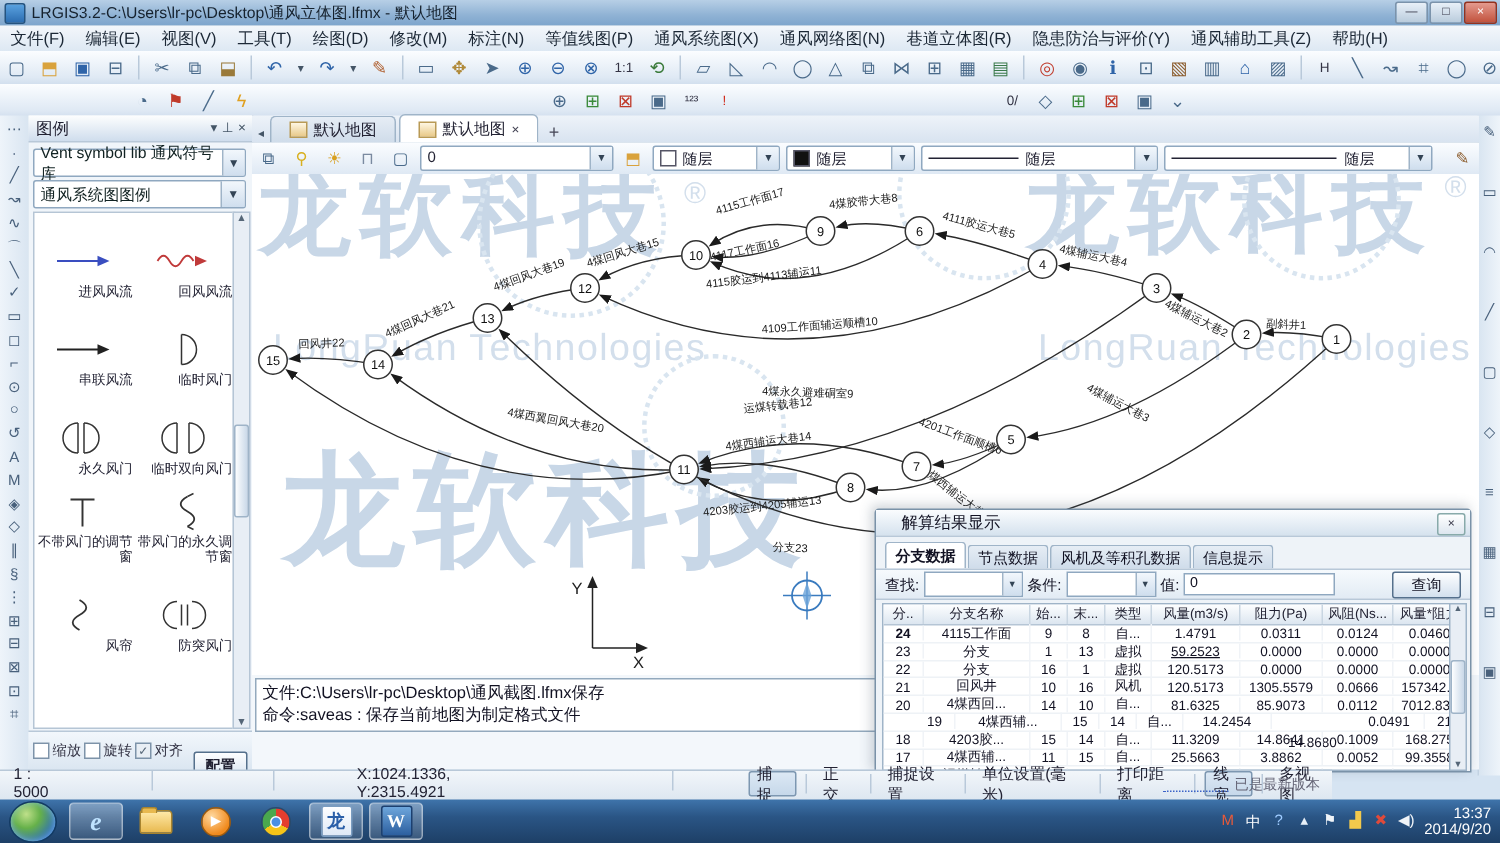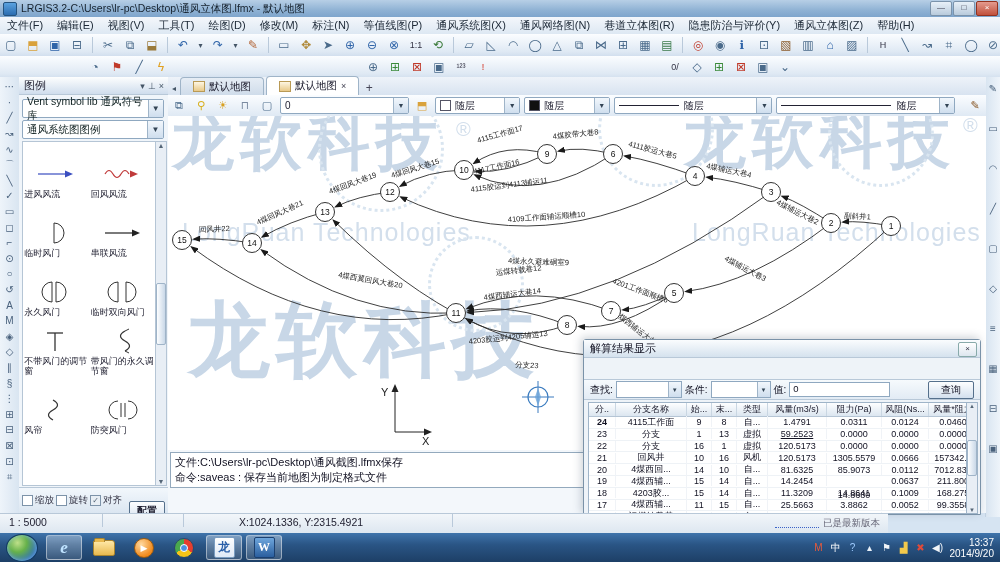--- a/index.html
+++ b/index.html
@@ -44,21 +44,21 @@
     display:flex;align-items:center;font-size:10.5px;color:#122;padding-left:4px;box-sizing:border-box;}
   .combo .carrow{margin-left:auto;width:15px;height:100%;background:linear-gradient(#f2f7fc,#cfdeee);
     border-left:1px solid #9fb4c8;display:flex;align-items:center;justify-content:center;font-size:8px;color:#345;}
   #legendbody{left:3px;top:64px;width:133px;height:343px;background:#fff;border:1px solid #b5c5d5;overflow:hidden;}
   #legendscroll{left:136px;top:64px;width:10px;height:343px;background:#e8eef5;border:1px solid #b5c5d5;
     display:flex;flex-direction:column;align-items:center;justify-content:space-between;font-size:7px;color:#567;}
   #legendscroll .thumb{width:8px;height:60px;background:linear-gradient(90deg,#fdfeff,#c9d8e8);border:1px solid #9fb4c8;border-radius:2px;}
   .legend-grid{display:grid;grid-template-columns:1fr 1fr;}
   .lcell{height:57px;display:flex;flex-direction:column;align-items:center;justify-content:flex-end;padding-bottom:2px;}
   .lcell .sym{height:30px;display:flex;align-items:center;justify-content:center;}
-  .lcell .lbl{font-size:9px;color:#223;text-align:left;line-height:10px;width:64px;}
+  .lcell .lbl{font-size:9px;color:#223;text-align:right;line-height:10px;width:64px;}
   #legendfoot{left:0;top:410px;width:149px;height:26px;background:linear-gradient(#f2f7fc,#dbe6f1);
     border-top:1px solid #b8c8d8;display:flex;align-items:center;font-size:9.5px;color:#334;padding-left:3px;box-sizing:border-box;gap:2px;}
   .chk{width:9px;height:9px;border:1px solid #7d93a9;background:#fff;font-size:8px;line-height:9px;text-align:center;color:#356;flex:none;}
   .chk.checked{color:#567;background:#e8eef4;}
   #legendfoot .cfg{margin-left:auto;margin-right:3px;width:34px;height:18px;border:1px solid #55708c;border-radius:2px;
     background:linear-gradient(#fdfeff,#d3e0ee);display:flex;align-items:center;justify-content:center;font-size:10px;font-weight:bold;color:#223;margin-top:20px;}
   
   #tabbar{left:168px;top:77px;width:818px;height:18px;background:linear-gradient(#eef3f9,#d8e3f0);
     border-bottom:1px solid #9fb4c8;display:flex;align-items:flex-end;font-size:10.5px;color:#223;}
   .tabscroll{width:12px;height:14px;display:flex;align-items:center;justify-content:center;font-size:8px;color:#456;}
@@ -85,21 +85,21 @@
   .wm-reg{position:absolute;color:#d3dfec;font-size:20px;}
   #net{position:absolute;left:0;top:0;}
   
   #cmdpanel{left:168px;top:450px;width:818px;height:63px;background:#f3f7fb;font-size:11px;color:#112;}
   #cmdhist{left:2px;top:2px;width:806px;height:36px;background:#fff;border:1px solid #93a9bd;padding:2px 4px;box-sizing:border-box;line-height:15px;}
   #cmdprompt{left:2px;top:41px;width:806px;height:19px;background:#fff;border:1px solid #93a9bd;padding:1px 4px;box-sizing:border-box;}
   
   #resultdlg{left:583px;top:339px;width:396px;height:174px;background:#eef3f8;border:1px solid #7a92a8;
     border-radius:3px 3px 0 0;box-shadow:-2px -2px 8px rgba(60,80,100,.25);font-size:10.5px;color:#112;}
   #dlgtitle{left:0;top:0;width:100%;height:18px;background:linear-gradient(#fafcfe,#d5e2ee);
-    border-bottom:1px solid #b8c8d8;display:flex;align-items:center;padding-left:6px;box-sizing:border-box;font-size:11px;}
+    border-bottom:1px solid #b8c8d8;display:flex;align-items:center;padding-left:17px;box-sizing:border-box;font-size:11px;}
   #dlgclose{position:absolute;right:3px;top:2px;width:17px;height:13px;border:1px solid #8aa;border-radius:2px;
     background:linear-gradient(#fff,#dde6ef);font-size:8px;line-height:12px;text-align:center;color:#334;}
   #dlgtabs{left:6px;top:22px;height:17px;display:flex;align-items:flex-end;}
   .tab2{height:15px;padding:0 6px;border:1px solid #9fb4c8;border-bottom:none;border-radius:3px 3px 0 0;
     background:linear-gradient(#e6edf5,#cfdcea);display:flex;align-items:center;margin-right:1px;font-size:10px;}
   .tab2.active{background:#fff;height:17px;font-weight:bold;}
   #dlgsearch{left:0;top:39px;width:100%;height:21px;border-top:1px solid #b8c8d8;border-bottom:1px solid #b8c8d8;
     background:linear-gradient(#f6fafd,#e2ebf4);display:flex;align-items:center;padding:0 6px;box-sizing:border-box;gap:3px;font-size:10px;}
   .dcombo{height:15px;background:#fff;border:1px solid #8fa8c0;display:flex;align-items:center;font-size:9px;}
   .dcombo .carrow{margin-left:auto;width:12px;height:100%;background:linear-gradient(#f2f7fc,#cfdeee);
@@ -164,21 +164,21 @@
     <div class="menu-item">视图(V)</div>
     <div class="menu-item">工具(T)</div>
     <div class="menu-item">绘图(D)</div>
     <div class="menu-item">修改(M)</div>
     <div class="menu-item">标注(N)</div>
     <div class="menu-item">等值线图(P)</div>
     <div class="menu-item">通风系统图(X)</div>
     <div class="menu-item">通风网络图(N)</div>
     <div class="menu-item">巷道立体图(R)</div>
     <div class="menu-item">隐患防治与评价(Y)</div>
-    <div class="menu-item">通风立体图(Z)</div>
+    <div class="menu-item">通风辅助工具(Z)</div>
     <div class="menu-item">帮助(H)</div>
   </div>
 <div id="tb1" class="tbrow abs">
     <span class="tbtn" style="color: rgb(74, 106, 138);">▢</span>
     <span class="tbtn" style="color: rgb(217, 162, 60);">⬒</span>
     <span class="tbtn" style="color: rgb(47, 100, 168);">▣</span>
     <span class="tbtn" style="color: rgb(74, 106, 138);">⊟</span>
     <span class="tsep"></span>
     <span class="tbtn" style="color: rgb(74, 106, 138);">✂</span>
     <span class="tbtn" style="color: rgb(74, 106, 138);">⧉</span>
@@ -322,34 +322,34 @@
             <svg width="42" height="26" viewBox="0 0 42 26">
               <path d="M3,13 q4,-7 8,0 t8,0 t8,0" fill="none" stroke="#c03a3a" stroke-width="1.2"></path>
               <path d="M36,13 l-8,-3.5 v7 Z" fill="#c03a3a"></path>
             </svg>
           </div>
           <div class="lbl">回风风流</div>
         </div>
         <div class="lcell">
           <div class="sym">
             <svg width="42" height="26" viewBox="0 0 42 26">
+              <line x1="3" y1="13" x2="31" y2="13" stroke="#222" stroke-width="1.2"></line>
+              <path d="M38,13 l-8,-3.5 v7 Z" fill="#222"></path>
+            </svg>
+          </div>
+          <div class="lbl">串联风流</div>
+        </div>
+        <div class="lcell">
+          <div class="sym">
+            <svg width="42" height="26" viewBox="0 0 42 26">
               <line x1="19" y1="3" x2="19" y2="23" stroke="#333"></line>
               <path d="M19,3 a10,10 0 0 1 0,20" fill="none" stroke="#333"></path>
             </svg>
           </div>
           <div class="lbl">临时风门</div>
-        </div>
-        <div class="lcell">
-          <div class="sym">
-            <svg width="42" height="26" viewBox="0 0 42 26">
-              <line x1="3" y1="13" x2="31" y2="13" stroke="#222" stroke-width="1.2"></line>
-              <path d="M38,13 l-8,-3.5 v7 Z" fill="#222"></path>
-            </svg>
-          </div>
-          <div class="lbl">串联风流</div>
         </div>
         <div class="lcell">
           <div class="sym">
             <svg width="42" height="26" viewBox="0 0 42 26">
               <path d="M17,3 a10,10 0 0 0 0,20" fill="none" stroke="#333"></path>
               <line x1="17" y1="3" x2="17" y2="23" stroke="#333"></line>
               <line x1="21" y1="3" x2="21" y2="23" stroke="#333"></line>
               <path d="M21,3 a10,10 0 0 1 0,20" fill="none" stroke="#333"></path>
             </svg>
           </div>
@@ -590,20 +590,26 @@
     <div>文件:C:\Users\lr-pc\Desktop\通风截图.lfmx保存</div>
     <div>命令:saveas : 保存当前地图为制定格式文件</div>
   </div>
 </div>
 
 <div id="resultdlg" class="abs">
   <div id="dlgtitle">
     <span>解算结果显示</span>
     <span id="dlgclose">×</span>
   </div>
+  <div id="dlgtabs" class="abs">
+      <span class="tab2 active">分支数据</span>
+      <span class="tab2">节点数据</span>
+      <span class="tab2">风机及等积孔数据</span>
+      <span class="tab2">信息提示</span>
+    </div>
   <div id="dlgsearch" class="abs">
     <span>查找:</span>
     <span class="dcombo" style="width:64px">
         <span class="carrow">▼</span>
       </span>
     <span>条件:</span>
     <span class="dcombo" style="width:58px">
         <span class="carrow">▼</span>
       </span>
     <span>值:</span>
@@ -671,28 +677,28 @@
         <span style="width: 70px;">4煤西回...</span>
         <span style="width: 24px;">14</span>
         <span style="width: 24px;">10</span>
         <span style="width: 30px;">自...</span>
         <span style="width: 58px;">81.6325</span>
         <span style="width: 54px;">85.9073</span>
         <span style="width: 46px;">0.0112</span>
         <span style="width: 48px;">7012.830</span>
       </div>
       <div class="trow">
-        <span style="width: 26px;">19</span>
+        <span style="width: 26px; margin-left: 21px;">19</span>
         <span style="width: 70px;">4煤西辅...</span>
         <span style="width: 24px;">15</span>
         <span style="width: 24px;">14</span>
         <span style="width: 30px;">自...</span>
         <span style="width: 58px;">14.2454</span>
         <span style="width: 54px; margin-top: 28px;">14.8680</span>
-        <span style="width: 46px;">0.0637</span>
+        <span style="width: 46px;">0.0491</span>
         <span style="width: 48px;">211.800</span>
       </div>
       <div class="trow">
         <span style="width: 26px;">18</span>
         <span style="width: 70px;">4203胶...</span>
         <span style="width: 24px;">15</span>
         <span style="width: 24px;">14</span>
         <span style="width: 30px;">自...</span>
         <span style="width: 58px;">11.3209</span>
         <span style="width: 54px;">14.8641</span>
@@ -728,20 +734,35 @@
     <span>▼</span>
   </div>
 </div>
 
 <div id="statusbar" class="abs">
   <span class="sbtn" style="margin-left:4px">1 : 5000</span>
   <span class="ssep"></span>
     <span class="ssep" style="margin-left:30px"></span>
   <span class="sbtn">X:1024.1336, Y:2315.4921</span>
   <span class="ssep" style="margin-left:40px"></span>
+  <span id="statusbtns" style="display:flex;align-items:center;">
+      <span class="sbtn active">捕捉</span>
+      <span class="ssep"></span>
+      <span class="sbtn">正交</span>
+      <span class="ssep"></span>
+      <span class="sbtn">捕捉设置</span>
+      <span class="ssep"></span>
+      <span class="sbtn">单位设置(毫米)</span>
+      <span class="ssep"></span>
+      <span class="sbtn">打印距离</span>
+      <span class="ssep"></span>
+      <span class="sbtn active">线宽</span>
+      <span class="ssep"></span>
+      <span class="sbtn">多视图</span>
+    </span>
   <span id="updatenote">
     <span class="ulink"></span>
     <span>已是最新版本</span>
   </span>
 </div>
 
 <div id="taskbar" class="abs">
   <div id="orb"></div>
   <div id="taskicons" style="display:flex;align-items:center;">
       <div class="tico active">

